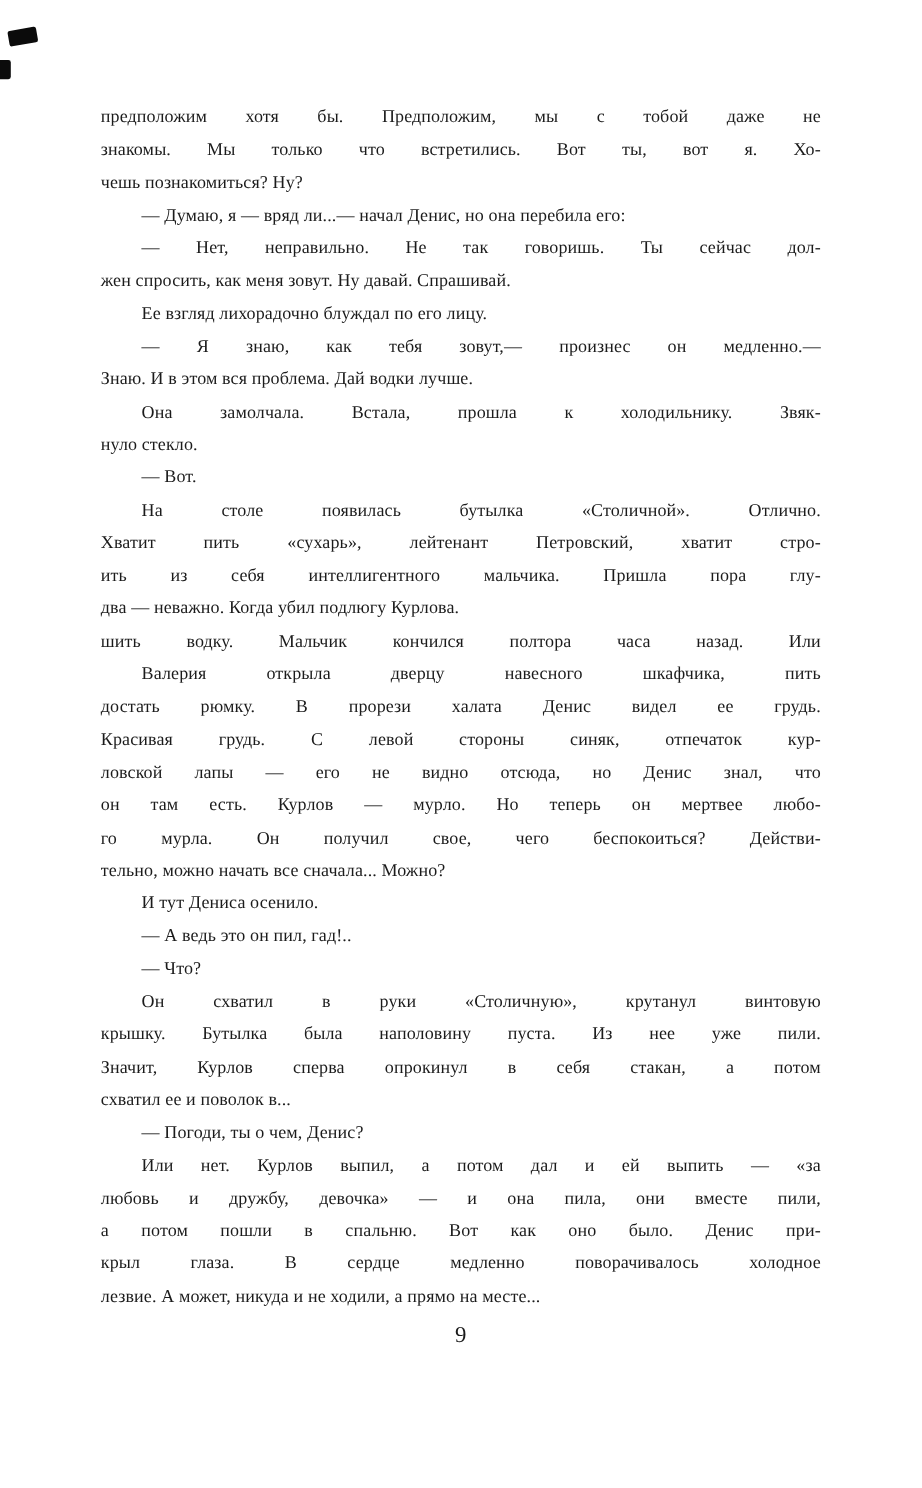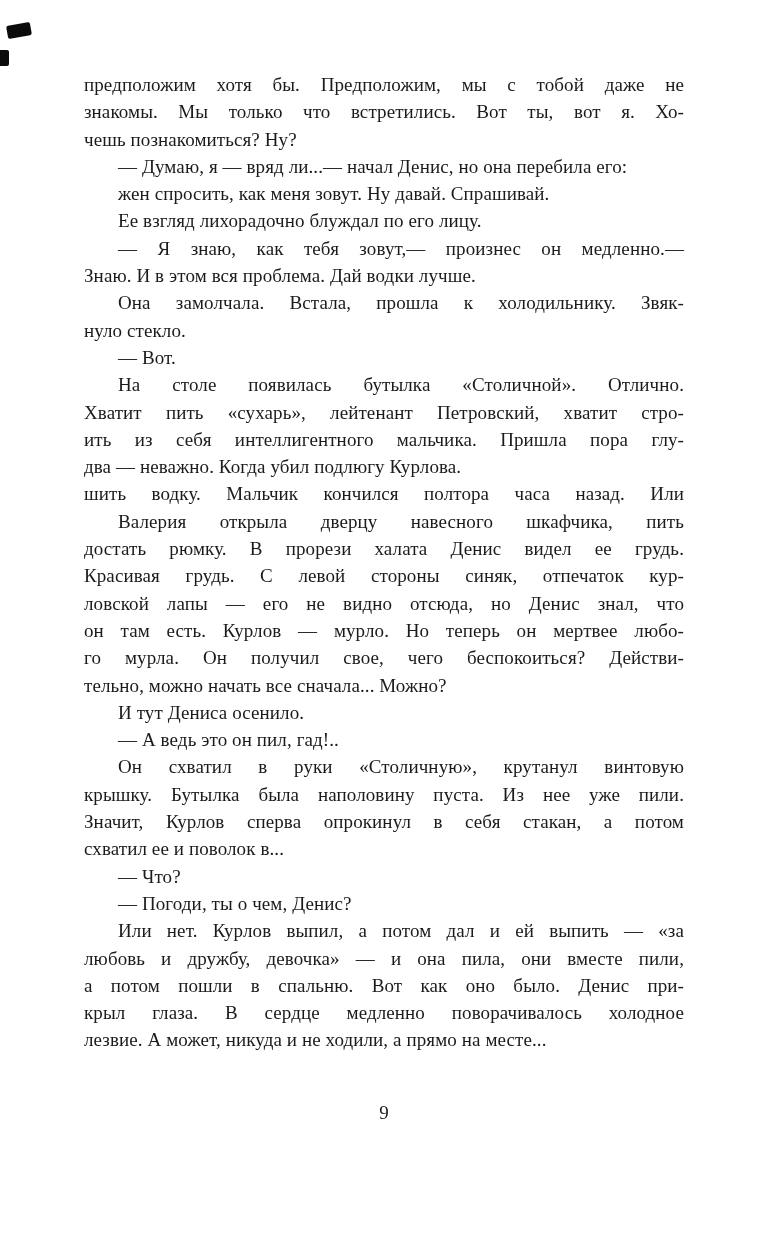--- a/index.html
+++ b/index.html
@@ -35,23 +35,23 @@
   .artifact-2 {
     left: 0px;
     top: 50px;
     width: 9px;
     height: 16px;
     border-radius: 0 2px 2px 0;
   }
   .text-block {
     position: absolute;
     left: 84px;
-    top: 71px;
+    top: 85px;
     width: 600px;
-    font-size: 19px;
+    font-size: 15px;
     line-height: 27.3px;
     letter-spacing: 0.1px;
   }
   .para {
     margin: 0;
   }
   .para.indent .line:first-child {
     text-indent: 34px;
   }
   .line {
@@ -82,20 +82,21 @@
   <div class="text-block">
       <p class="para">
         <span class="line just">предположим хотя бы. Предположим, мы с тобой даже не</span>
         <span class="line just">знакомы. Мы только что встретились. Вот ты, вот я. Хо-</span>
         <span class="line">чешь познакомиться? Ну?</span>
       </p>
       <p class="para indent">
         <span class="line">— Думаю, я — вряд ли...— начал Денис, но она перебила его:</span>
       </p>
       <p class="para indent">
+        <span class="line just">— Нет, неправильно. Не так говоришь. Ты сейчас дол-</span>
         <span class="line">жен спросить, как меня зовут. Ну давай. Спрашивай.</span>
       </p>
       <p class="para indent">
         <span class="line">Ее взгляд лихорадочно блуждал по его лицу.</span>
       </p>
       <p class="para indent">
         <span class="line just">— Я знаю, как тебя зовут,— произнес он медленно.—</span>
         <span class="line">Знаю. И в этом вся проблема. Дай водки лучше.</span>
       </p>
       <p class="para indent">
@@ -121,27 +122,27 @@
         <span class="line just">го мурла. Он получил свое, чего беспокоиться? Действи-</span>
         <span class="line">тельно, можно начать все сначала... Можно?</span>
       </p>
       <p class="para indent">
         <span class="line">И тут Дениса осенило.</span>
       </p>
       <p class="para indent">
         <span class="line">— А ведь это он пил, гад!..</span>
       </p>
       <p class="para indent">
+        <span class="line">— Что?</span>
+      </p>
+      <p class="para indent">
         <span class="line just">Он схватил в руки «Столичную», крутанул винтовую</span>
         <span class="line just">крышку. Бутылка была наполовину пуста. Из нее уже пили.</span>
         <span class="line just">Значит, Курлов сперва опрокинул в себя стакан, а потом</span>
         <span class="line">схватил ее и поволок в...</span>
-      </p>
-      <p class="para indent">
-        <span class="line">— Что?</span>
       </p>
       <p class="para indent">
         <span class="line">— Погоди, ты о чем, Денис?</span>
       </p>
       <p class="para indent">
         <span class="line just">Или нет. Курлов выпил, а потом дал и ей выпить — «за</span>
         <span class="line just">любовь и дружбу, девочка» — и она пила, они вместе пили,</span>
         <span class="line just">а потом пошли в спальню. Вот как оно было. Денис при-</span>
         <span class="line just">крыл глаза. В сердце медленно поворачивалось холодное</span>
         <span class="line">лезвие. А может, никуда и не ходили, а прямо на месте...</span>

